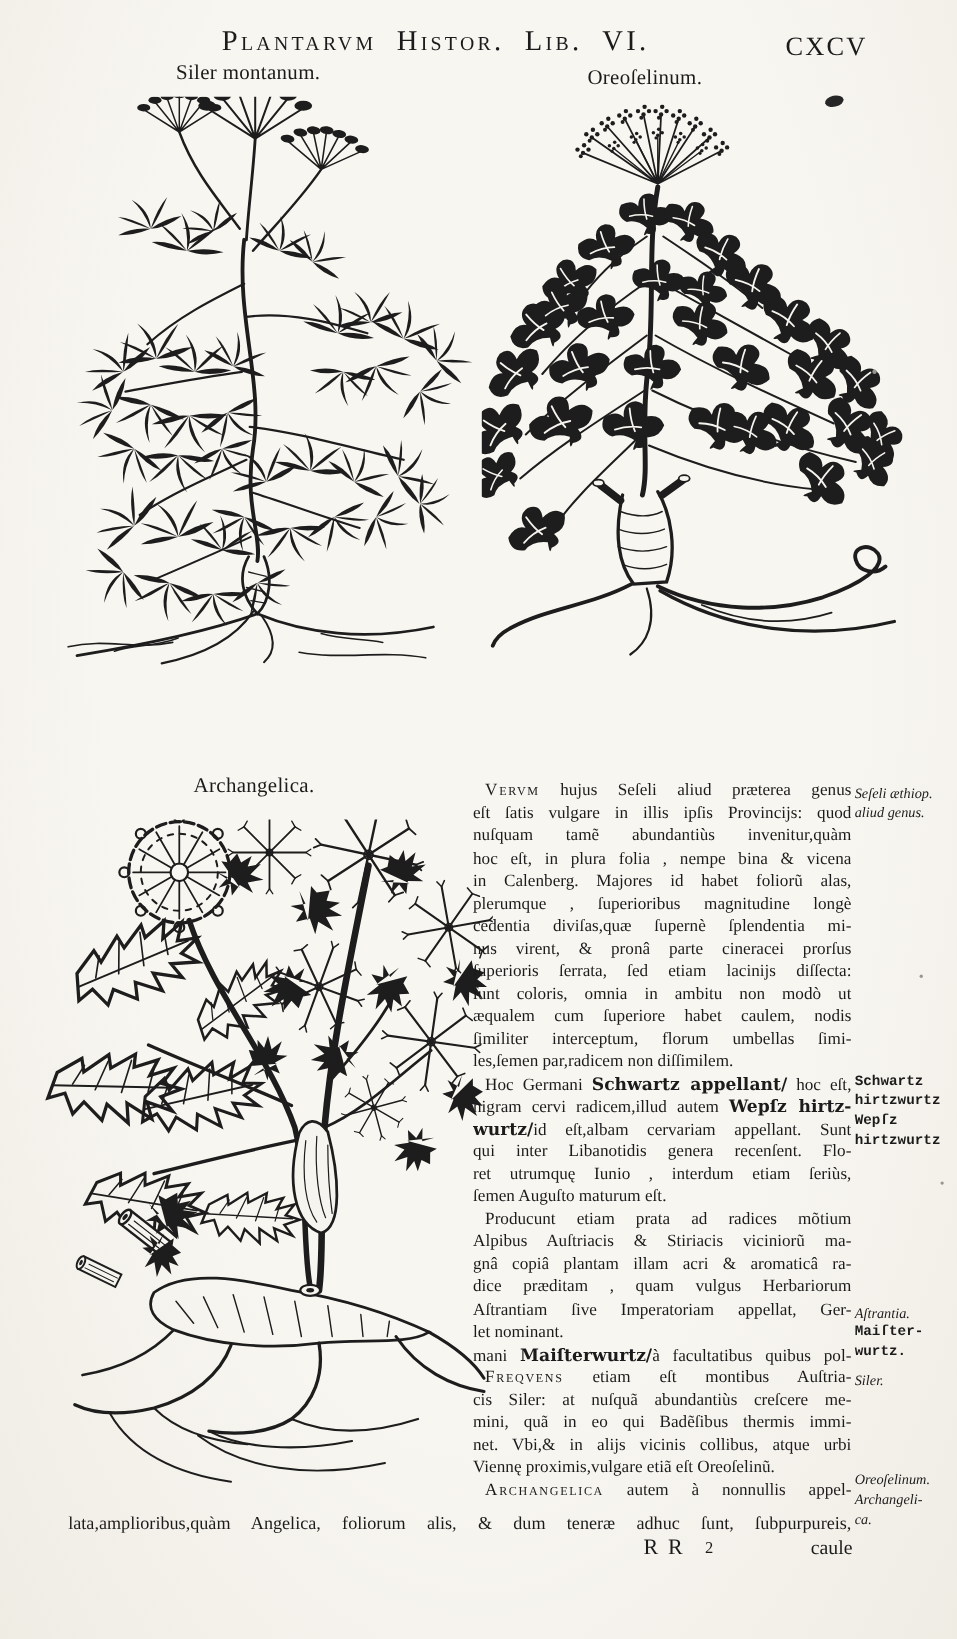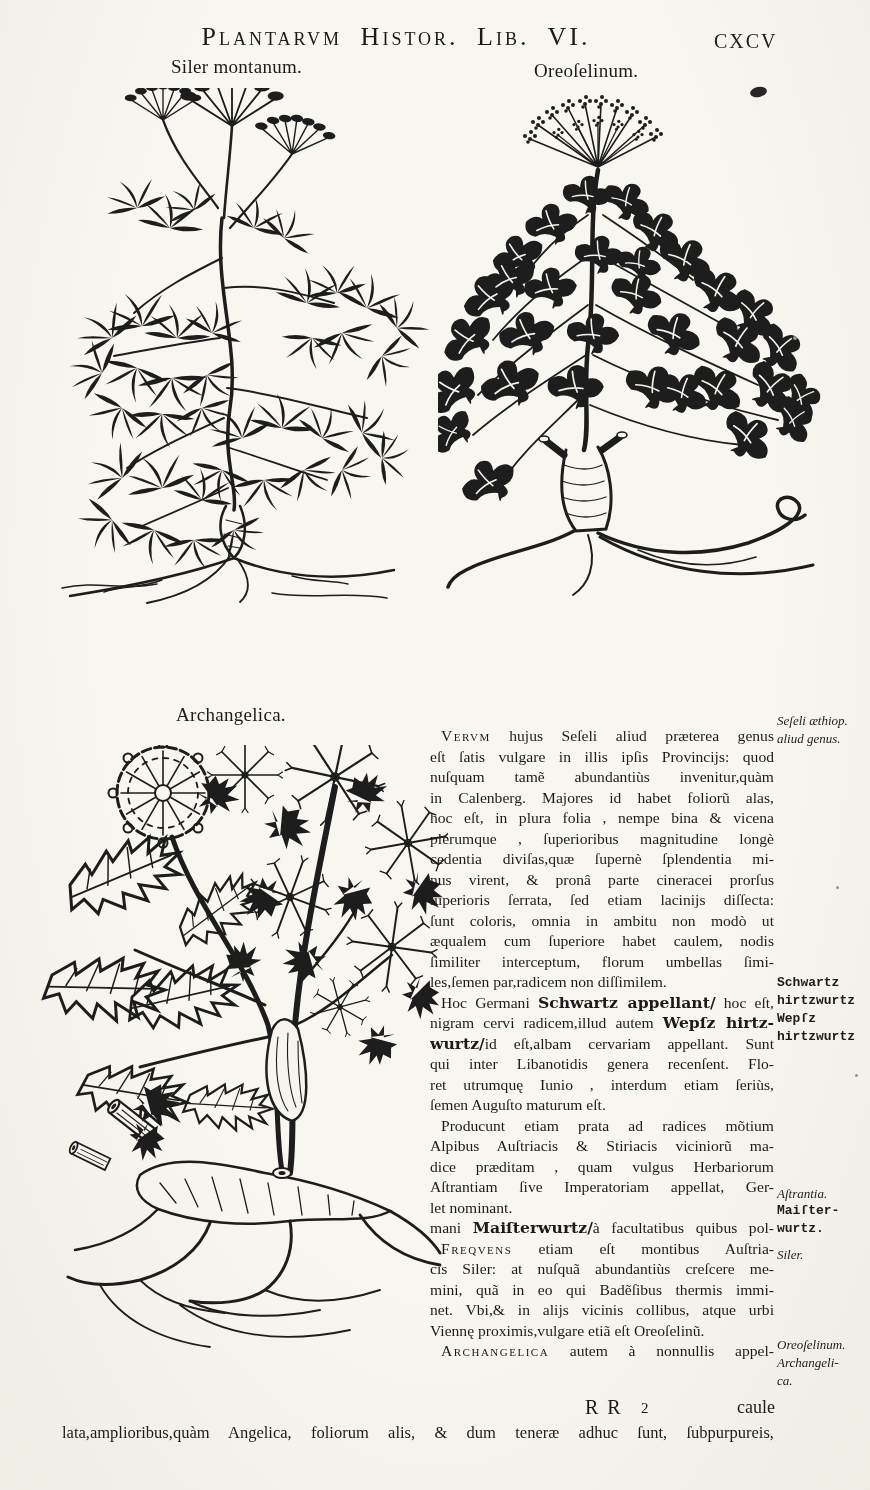--- a/index.html
+++ b/index.html
@@ -3,37 +3,37 @@
 <meta charset="utf-8">
 <style>
   html,body{margin:0;padding:0;background:#888;}
   .page{
     position:relative;width:870px;height:1490px;margin:0 auto;
     background:radial-gradient(ellipse at 50% 38%, #f8f6f1 55%, #efece4 100%);
     font-family:"Liberation Serif","DejaVu Serif",serif;color:#1b1b1b;overflow:hidden;
   }
   .hdr-title{position:absolute;left:190px;top:22px;width:412px;text-align:center;
     font-variant:small-caps;font-size:26px;letter-spacing:3px;word-spacing:9px;}
-  .hdr-pagenum{position:absolute;left:714px;top:30px;font-size:20px;letter-spacing:2px;}
+  .hdr-pagenum{position:absolute;left:714px;top:30px;font-size:24px;letter-spacing:2px;}
   .fig-label{position:absolute;font-size:19px;letter-spacing:.3px;}
-  .lbl-siler{left:160px;top:56px;margin-left:11px;}
+  .lbl-siler{left:160px;top:56px;}
   .lbl-oreo{left:534px;top:60px;}
   .lbl-arch{left:176px;top:704px;}
   .wc{position:absolute;}
   .wc svg{display:block;}
-  .text-col{position:absolute;left:430px;top:726px;width:344px;font-size:15.6px;}
+  .text-col{position:absolute;left:430px;top:709px;width:344px;font-size:15.6px;}
   .line{height:20.5px;line-height:20.5px;text-align:justify;text-align-last:justify;overflow:hidden;}
   .line.ind{text-indent:11px;}
   .line.pend{text-align-last:left;}
   .sc{font-variant:small-caps;letter-spacing:1.5px;}
   .bl{font-family:"DejaVu Serif",serif;font-weight:700;}
   .mnote{position:absolute;left:777px;width:90px;font-size:13px;line-height:18px;font-style:italic;}
   .mnote.mbl{font-style:normal;font-weight:700;font-family:Liberation Mono, monospace;font-size:13px;}
   .bottom-line{position:absolute;left:62px;top:1374px;width:712px;font-size:16.5px;
-    line-height:21px;height:21px;overflow:hidden;text-align:justify;text-align-last:justify;margin-top:48px;}
+    line-height:21px;height:21px;overflow:hidden;text-align:justify;text-align-last:justify;}
   .sig{position:absolute;left:585px;top:1396px;font-size:20px;letter-spacing:9px;}
   .sig-num{position:absolute;left:641px;top:1400px;font-size:15px;}
   .catchword{position:absolute;left:737px;top:1397px;font-size:18px;}
   .ink-blot{position:absolute;left:750px;top:87px;width:17px;height:10px;background:#262626;
     border-radius:50%;transform:rotate(-12deg);}
   .speck{position:absolute;border-radius:50%;background:#9a958c;}
   .sp1{left:793px;top:336px;width:4px;height:4px;}
   .sp2{left:855px;top:1074px;width:3px;height:3px;}
   .sp3{left:836px;top:886px;width:3px;height:3px;}
 </style>
@@ -327,38 +327,39 @@
         <path d="M100 535 C120 555 150 565 185 568 M140 560 C180 590 240 600 310 585" stroke-width="1.8"></path>
         <path d="M60 540 C80 575 120 595 170 602" stroke-width="1.8"></path>
       </g>
     </svg>
   </div>
 
   <div class="text-col">
       <div class="line ind"><span class="sc">Vervm</span><span> hujus Seſeli aliud præterea genus</span></div>
       <div class="line"><span>eſt ſatis vulgare in illis ipſis Provincijs: quod</span></div>
       <div class="line"><span>nuſquam tamẽ abundantiùs invenitur,quàm</span></div>
+      <div class="line"><span>hoc eſt, in plura folia , nempe bina &amp; vicena</span></div>
       <div class="line"><span>in Calenberg. Majores id habet foliorũ alas,</span></div>
-      <div class="line"><span>hoc eſt, in plura folia , nempe bina &amp; vicena</span></div>
       <div class="line"><span>plerumque , ſuperioribus magnitudine longè</span></div>
       <div class="line"><span>cedentia diviſas,quæ ſupernè ſplendentia mi-</span></div>
       <div class="line"><span>nus virent, &amp; pronâ parte cineracei prorſus</span></div>
       <div class="line"><span>ſuperioris ſerrata, ſed etiam lacinijs diſſecta:</span></div>
       <div class="line"><span>ſunt coloris, omnia in ambitu non modò ut</span></div>
       <div class="line"><span>æqualem cum ſuperiore habet caulem, nodis</span></div>
       <div class="line"><span>ſimiliter interceptum, florum umbellas ſimi-</span></div>
       <div class="line pend"><span>les,ſemen par,radicem non diſſimilem.</span></div>
       <div class="line ind"><span>Hoc Germani </span><span class="bl">Schwartz appellant/</span><span> hoc eſt,</span></div>
       <div class="line"><span>nigram cervi radicem,illud autem </span><span class="bl">Wepſz hirtz-</span></div>
       <div class="line"><span class="bl">wurtz/</span><span>id eſt,albam cervariam appellant. Sunt</span></div>
       <div class="line"><span>qui inter Libanotidis genera recenſent. Flo-</span></div>
       <div class="line"><span>ret utrumquę Iunio , interdum etiam ſeriùs,</span></div>
       <div class="line pend"><span>ſemen Auguſto maturum eſt.</span></div>
       <div class="line ind"><span>Producunt etiam prata ad radices mõtium</span></div>
       <div class="line"><span>Alpibus Auſtriacis &amp; Stiriacis viciniorũ ma-</span></div>
+      <div class="line"><span>gnâ copiâ plantam illam acri &amp; aromaticâ ra-</span></div>
       <div class="line"><span>dice præditam , quam vulgus Herbariorum</span></div>
       <div class="line"><span>Aſtrantiam ſive Imperatoriam appellat, Ger-</span></div>
       <div class="line pend"><span>let nominant.</span></div>
       <div class="line"><span>mani </span><span class="bl">Maiſterwurtz/</span><span>à facultatibus quibus pol-</span></div>
       <div class="line ind"><span class="sc">Freqvens</span><span> etiam eſt montibus Auſtria-</span></div>
       <div class="line"><span>cis Siler: at nuſquã abundantiùs creſcere me-</span></div>
       <div class="line"><span>mini, quã in eo qui Badẽſibus thermis immi-</span></div>
       <div class="line"><span>net. Vbi,&amp; in alijs vicinis collibus, atque urbi</span></div>
       <div class="line pend"><span>Viennę proximis,vulgare etiã eſt Oreoſelinũ.</span></div>
       <div class="line ind"><span class="sc">Archangelica</span><span> autem à nonnullis appel-</span></div>

